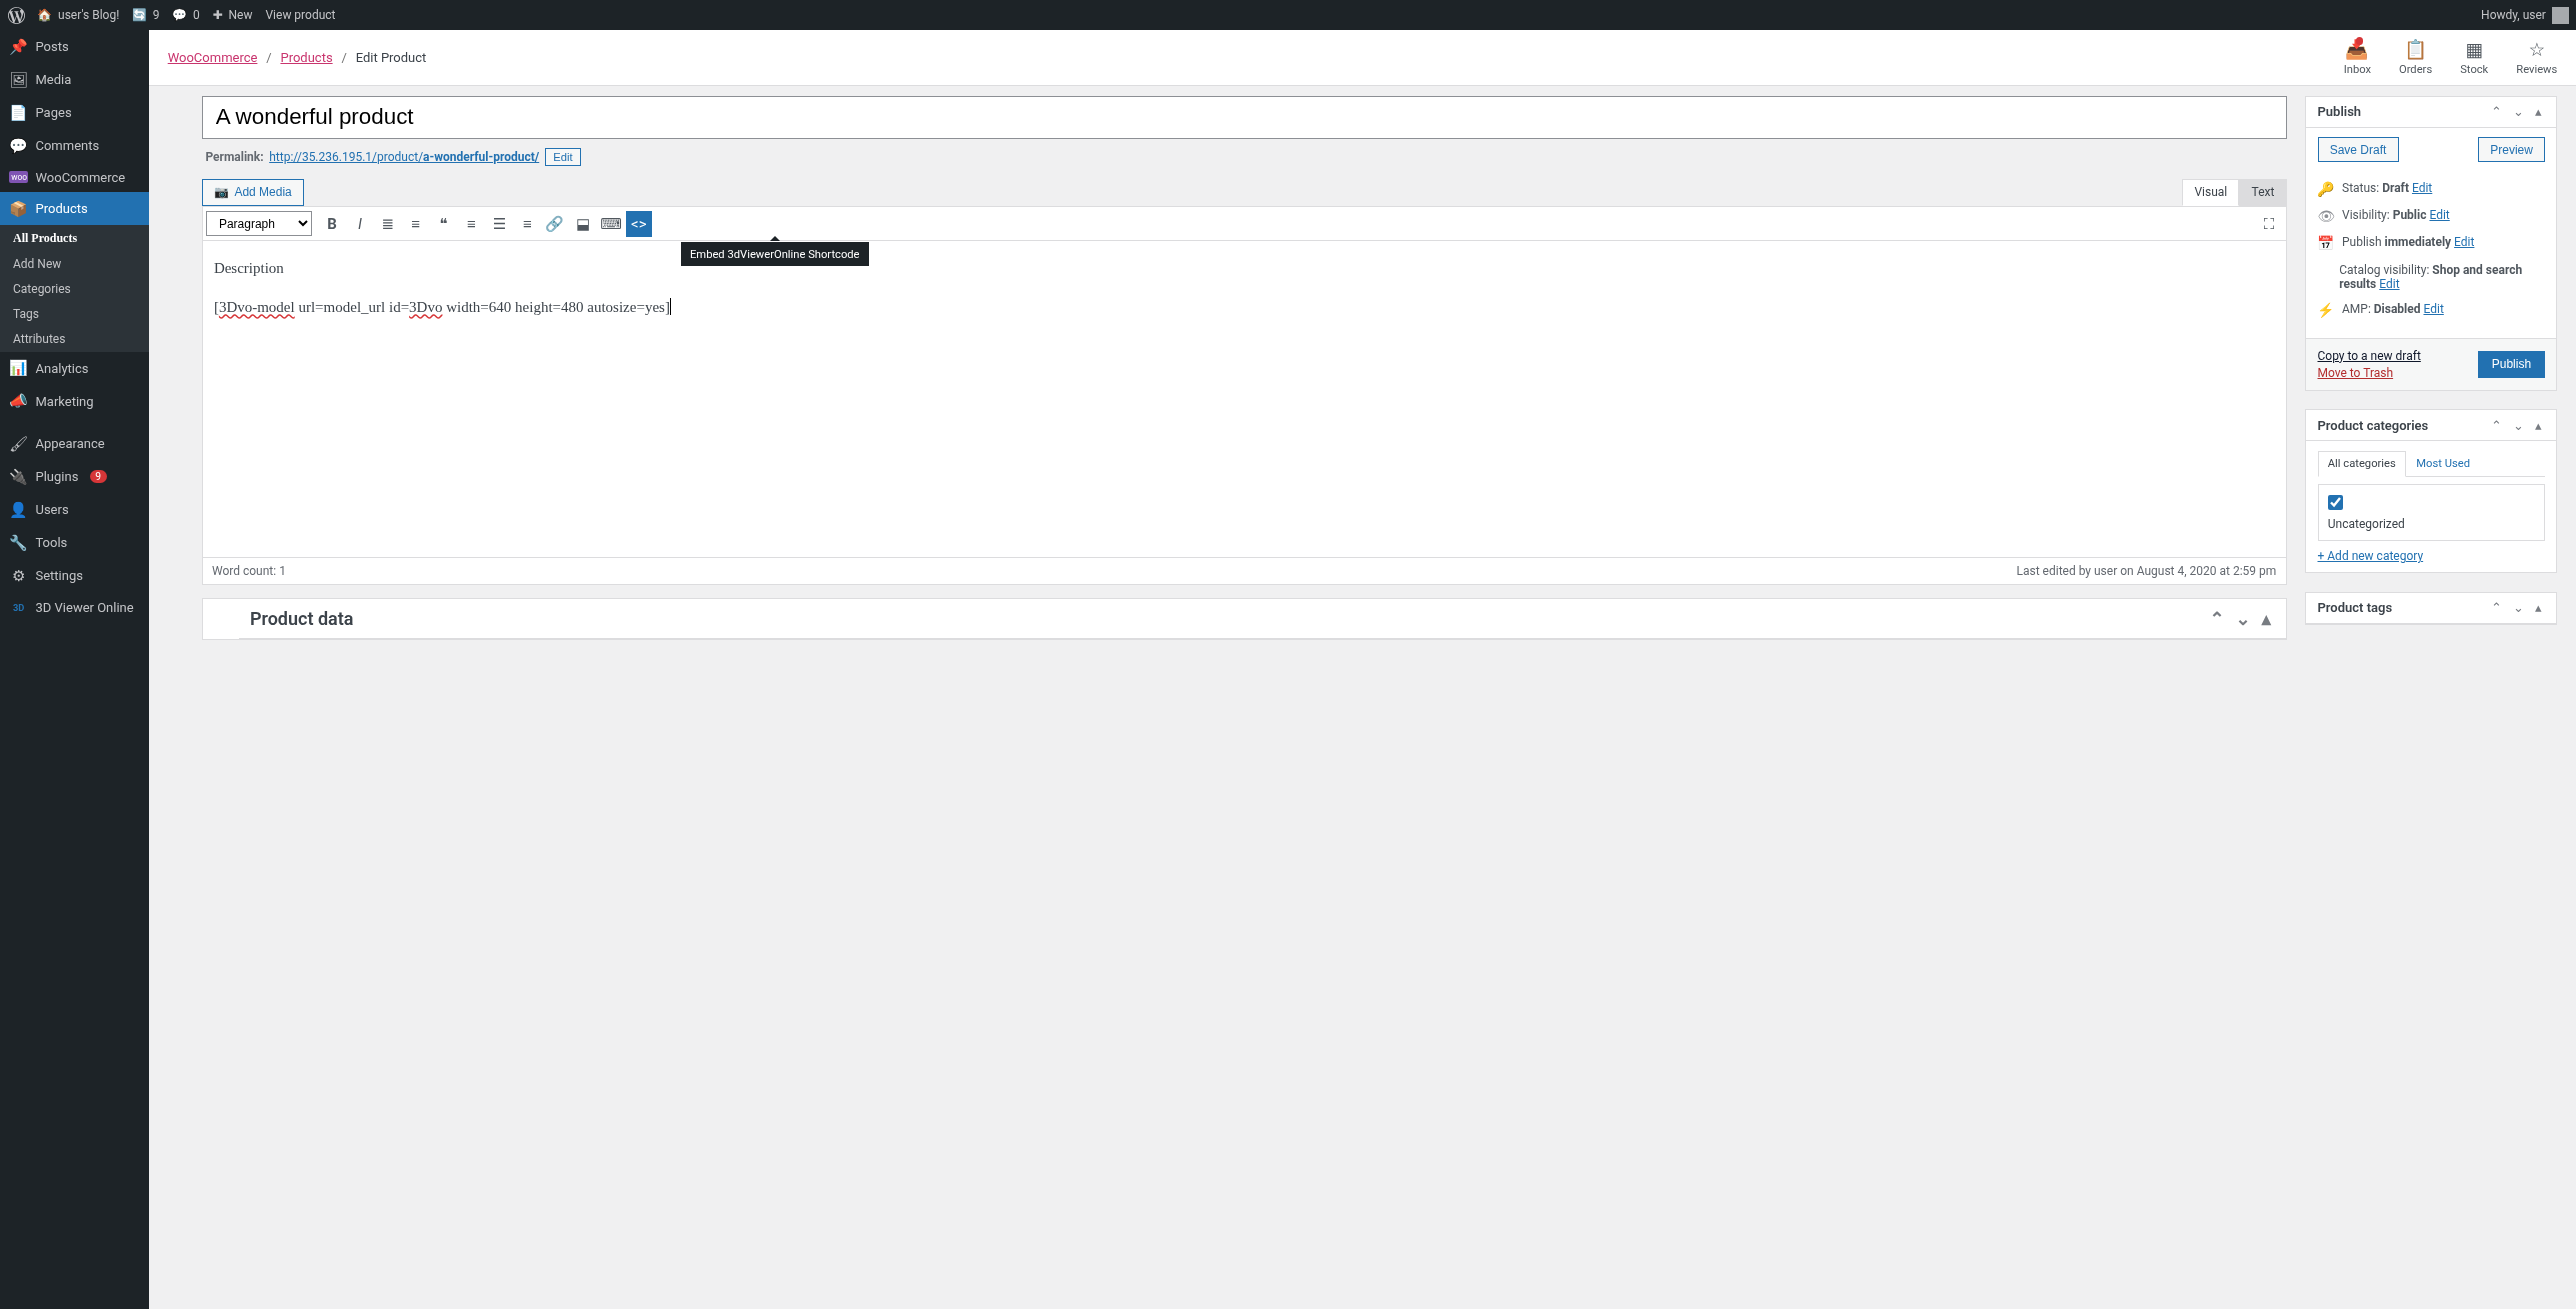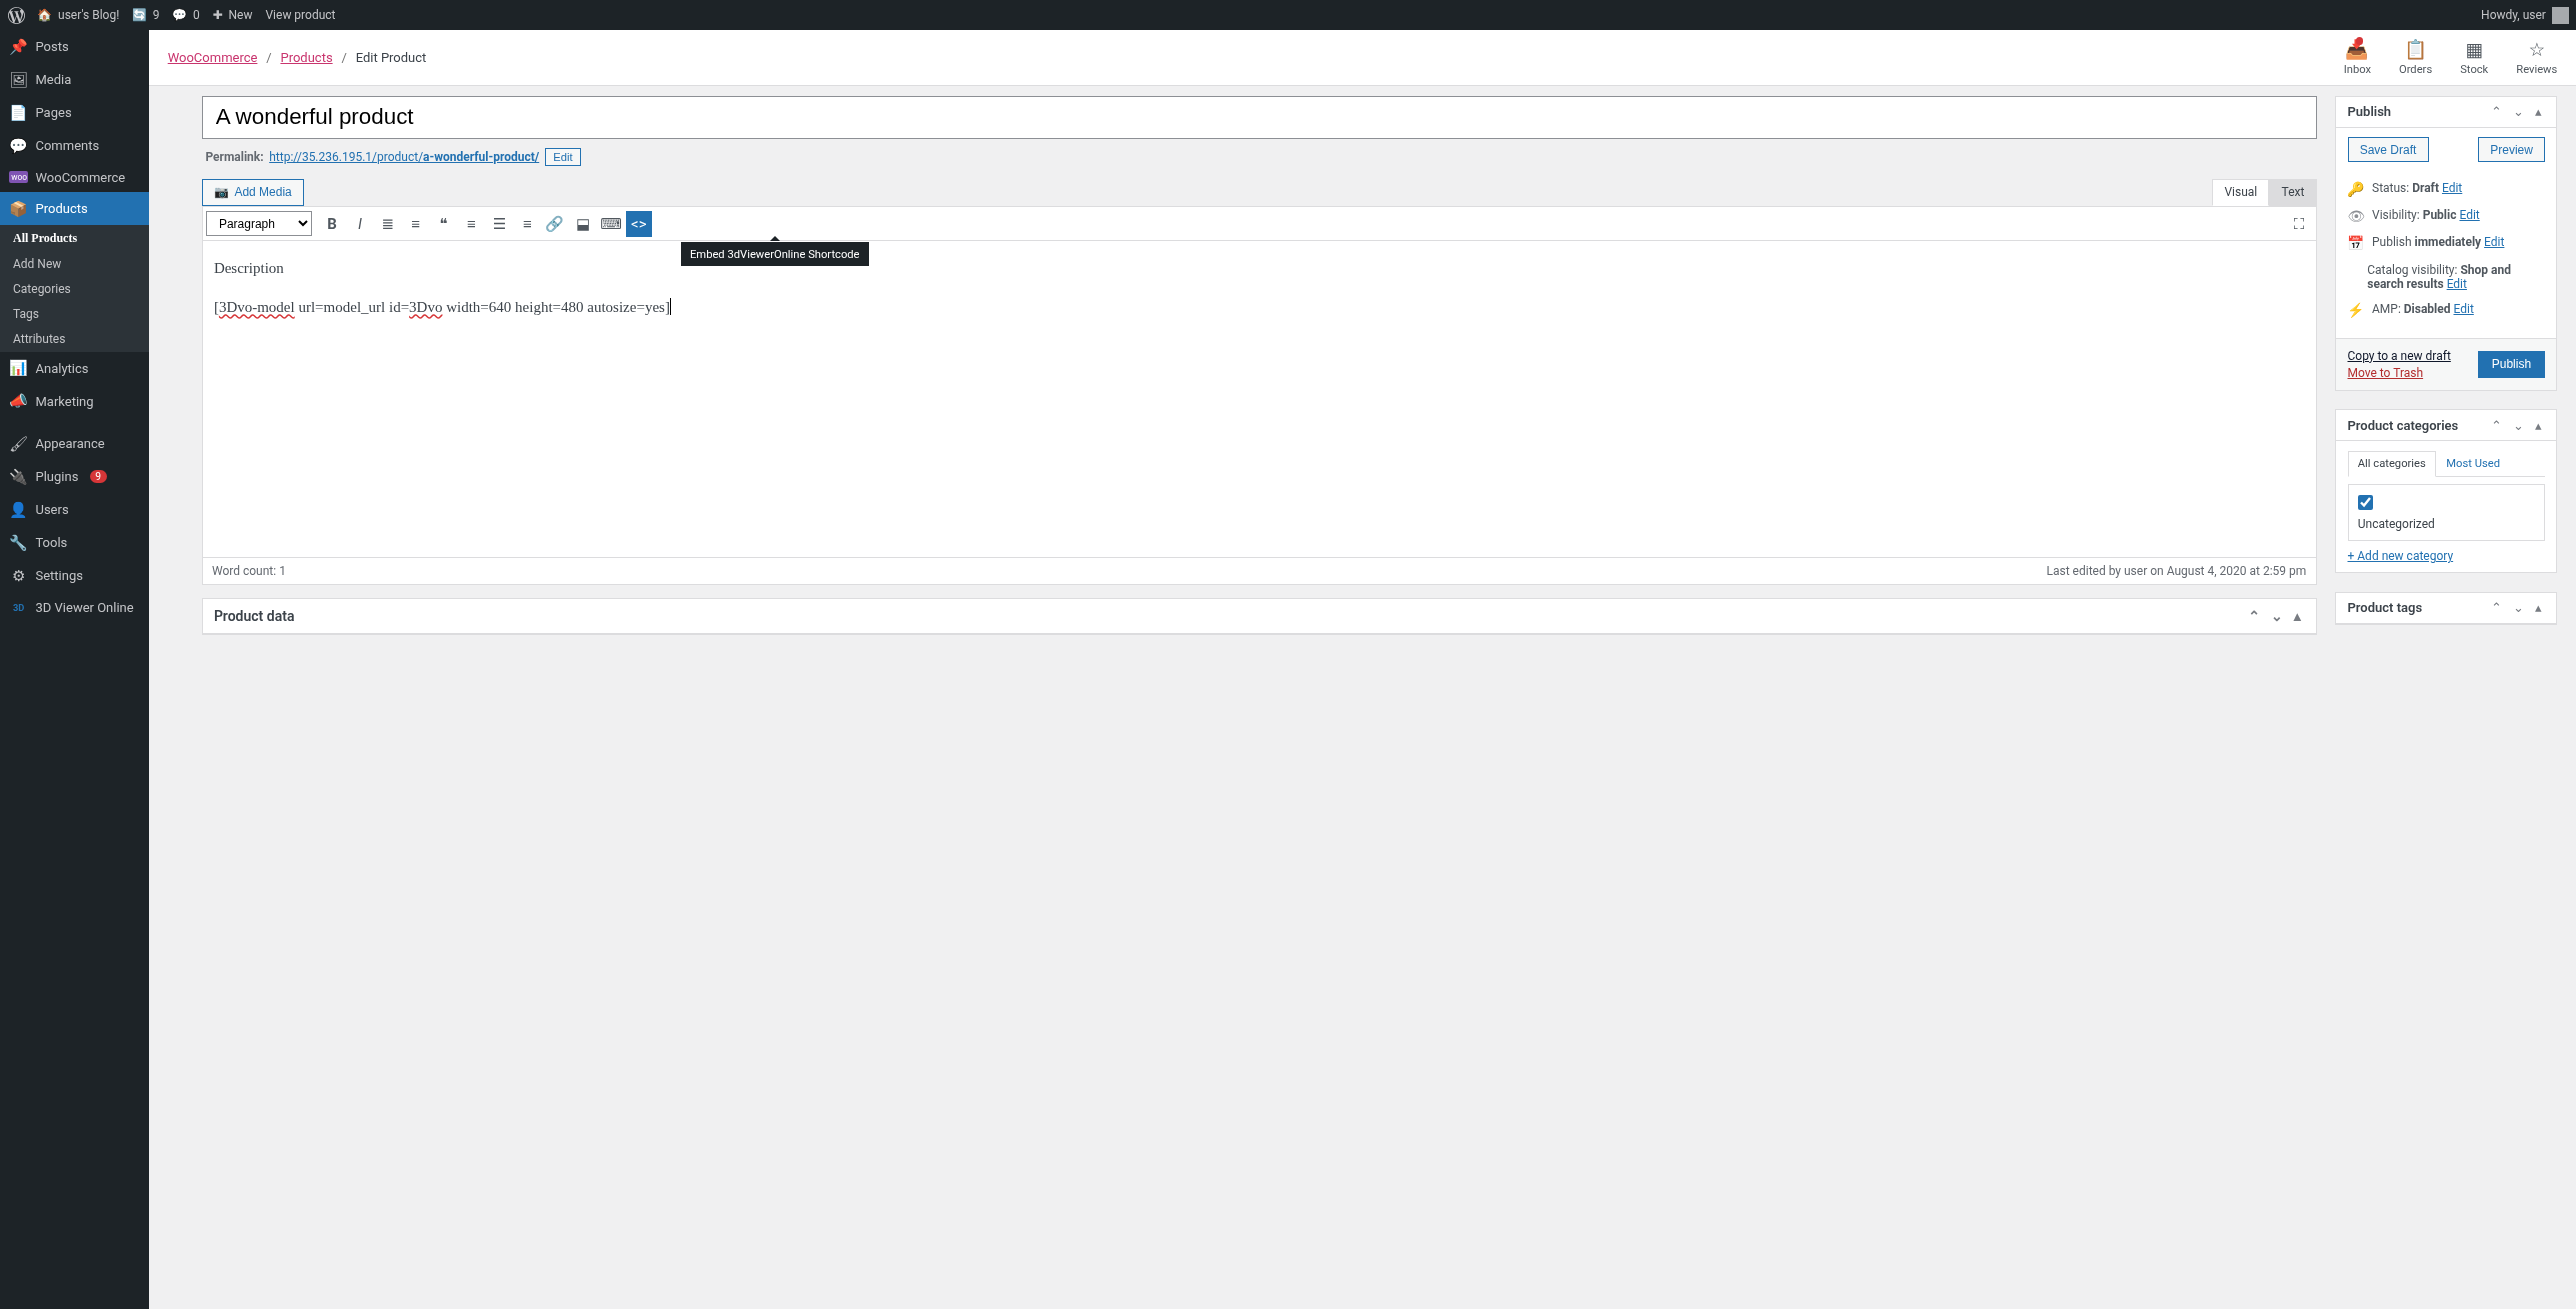--- a/index.html
+++ b/index.html
@@ -30,21 +30,21 @@
 .breadcrumb { flex: 1; font-size: 13px; }
 .breadcrumb a { color: #c9356e; text-decoration: underline; }
 .breadcrumb .sep { color: #757575; margin: 0 5.6px; }
 .activity { display: flex; gap: 28px; }
 .act-item { text-align: center; cursor: pointer; color: #50575e; font-size: 11.2px; position: relative; }
 .act-item .ic { font-size: 18.7px; display: block; margin-bottom: 1.9px; }
 .act-item .dot { position: absolute; top: -1.9px; right: 7.5px; width: 7.5px; height: 7.5px; background: #d63638; border-radius: 50%; }
 
 .content { padding: 9.3px 18.7px 18.7px 18.7px; display: flex; gap: 18.7px; }
 .col-main { flex: 1; min-width: 0; padding-left: 34px; }
-.col-side { width: 222px; flex-shrink: 0; }
+.col-side { width: 252px; flex-shrink: 0; }
 
 .title-input { width: 100%; padding: 7.5px 13px; font-size: 22.4px; border: 0.9px solid #8c8f94; background: #fff; }
 .permalink { margin: 9.3px 3.7px; font-size: 12px; color: #646970; display: flex; align-items: center; gap: 5.6px; flex-wrap: wrap; }
 .permalink a { color: #2271b1; text-decoration: underline; }
 .permalink .btn-small { border: 0.9px solid #2271b1; color: #2271b1; padding: 1.9px 7.5px; font-size: 11.2px; background: #f6f7f7; cursor: pointer; }
 
 .editor-wrap { margin-top: 13px; }
 .editor-top { display: flex; align-items: center; }
 .add-media { border: 0.9px solid #2271b1; color: #2271b1; background: #f6f7f7; padding: 5.6px 11.2px; font-size: 12px; cursor: pointer; display: flex; align-items: center; gap: 5.6px; }
 .tabs { margin-left: auto; display: flex; }
@@ -62,21 +62,21 @@
 
 .editor-body { background: #fff; border: 0.9px solid #dcdcde; border-top: none; padding: 15px 11.2px; min-height: 317px; font-family: Georgia, serif; font-size: 15px; line-height: 1.6; }
 .editor-body p { margin-bottom: 15px; }
 .spell-err { text-decoration: underline wavy #d63638; text-decoration-skip-ink: none; }
 .cursor { display: inline-block; width: 0.9px; height: 17px; background: #000; vertical-align: text-bottom; }
 
 .editor-foot { background: #fff; border: 0.9px solid #dcdcde; border-top: none; padding: 5.6px 9.3px; display: flex; font-size: 12px; color: #646970; }
 .editor-foot .r { margin-left: auto; }
 
 .metabox { background: #fff; border: 0.9px solid #dcdcde; margin-top: 13px; }
-.metabox-head { padding: 9.3px 11.2px; font-size: 14px; font-weight: 600; display: flex; align-items: flex-end; border-bottom: 0.9px solid #dcdcde; }
+.metabox-head { padding: 9.3px 11.2px; font-size: 18px; font-weight: 600; display: flex; align-items: flex-end; border-bottom: 0.9px solid #dcdcde; margin-left: 36px; }
 .metabox-head .controls { margin-left: auto; display: flex; gap: 3.7px; color: #787c82; }
 .metabox-head .controls span { cursor: pointer; padding: 0 3.7px; }
 
 .postbox { background: #fff; border: 0.9px solid #dcdcde; margin-bottom: 18.7px; }
 .pb-head { padding: 7.5px 11.2px; font-size: 13px; font-weight: 600; display: flex; align-items: center; border-bottom: 0.9px solid #dcdcde; }
 .pb-head .controls { margin-left: auto; display: flex; gap: 3.7px; color: #787c82; font-weight: normal; }
 .pb-head .controls span { cursor: pointer; padding: 0 3.7px; }
 .pb-body { padding: 9.3px 11.2px; font-size: 12px; }
 .pb-body .row { display: flex; align-items: flex-start; gap: 7.5px; margin-bottom: 11.2px; color: #50575e; }
 .pb-body .row .ic { width: 17px; color: #8c8f94; font-size: 14px; }

